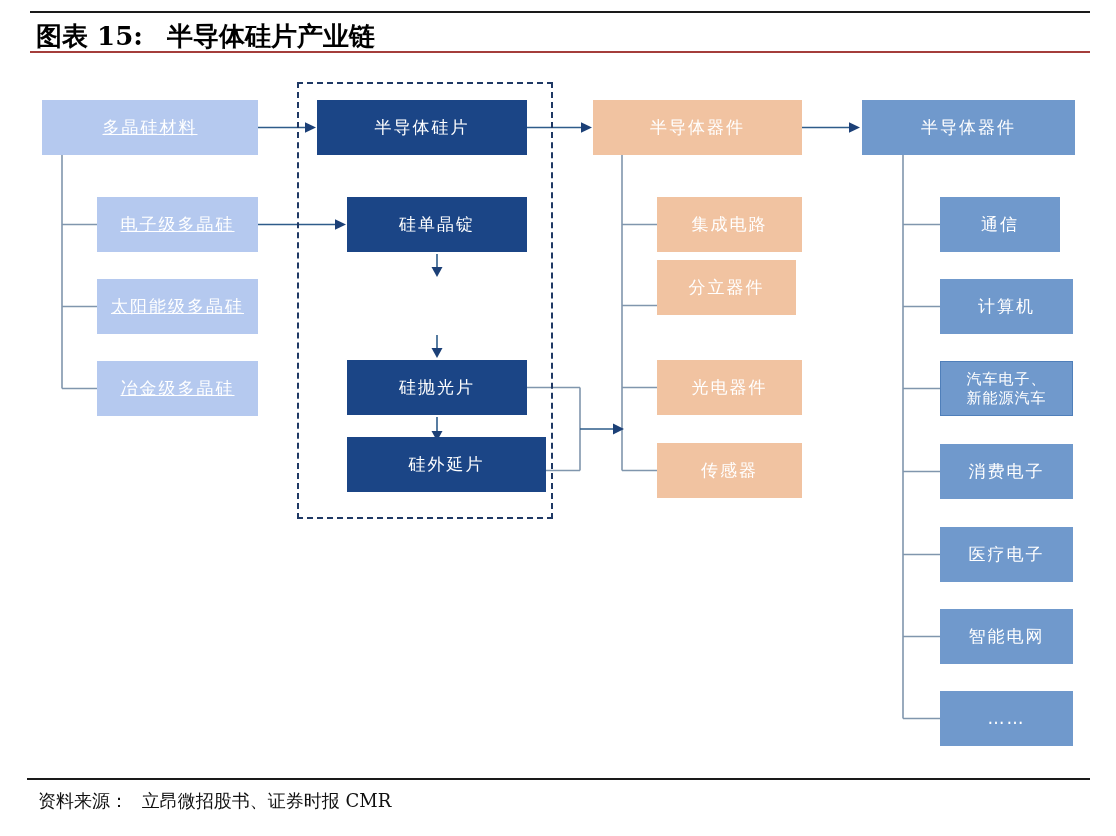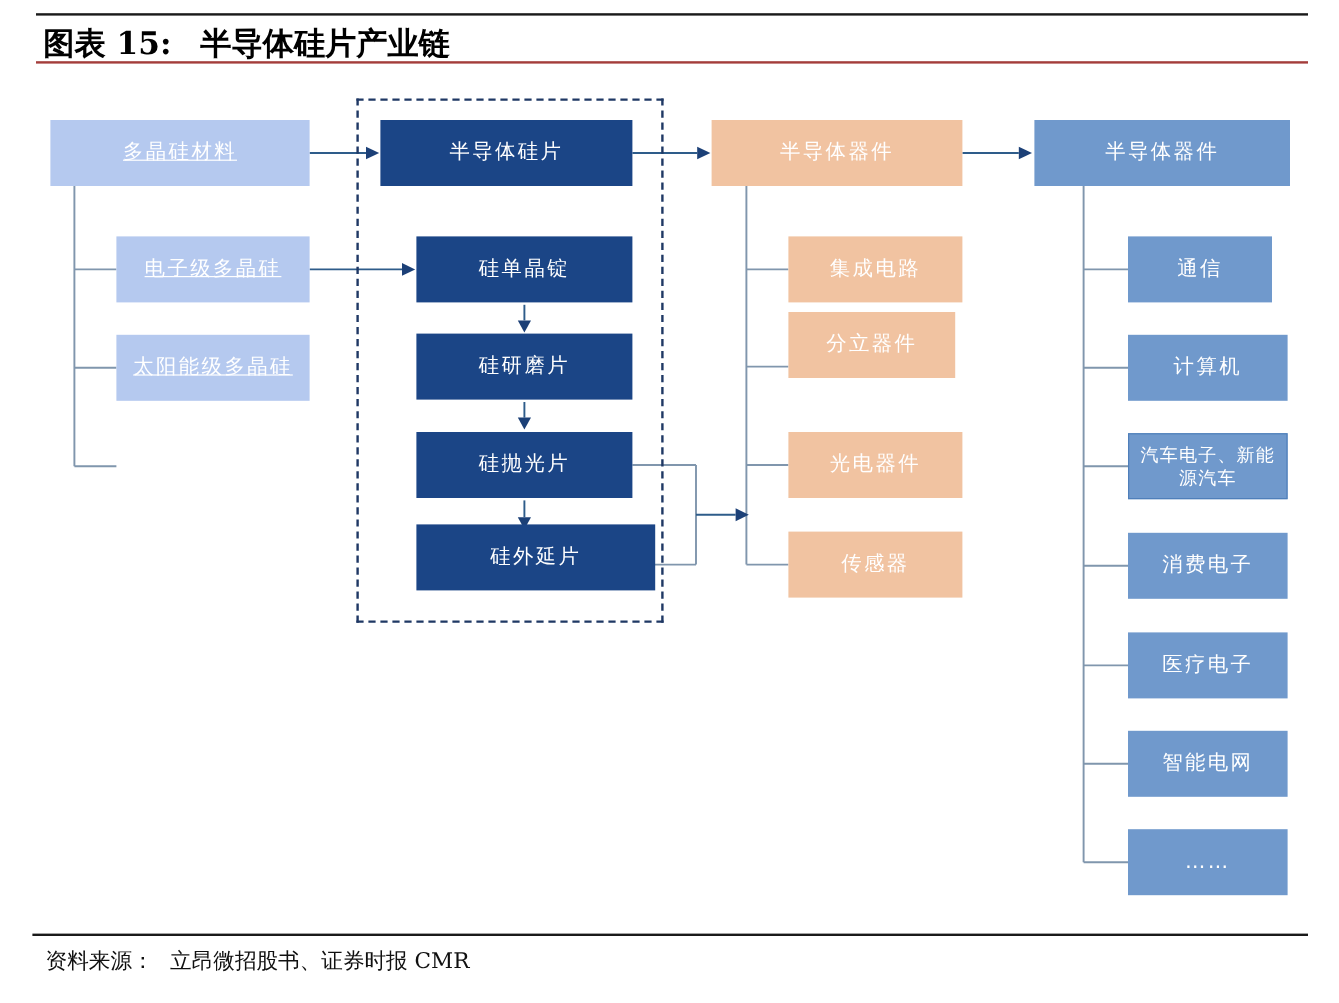--- a/index.html
+++ b/index.html
@@ -23,21 +23,21 @@
   .connectors{position:absolute;left:0;top:0;pointer-events:none;}
   .dashed-frame{position:absolute;left:297px;top:82px;width:256px;height:437px;
                 box-sizing:border-box;border:2px dashed var(--c-dash);}
   .box{position:absolute;display:flex;align-items:center;justify-content:center;
        color:#ffffff;font-size:17px;letter-spacing:2px;text-align:center;line-height:1.25;
        box-sizing:border-box;}
   .light{background:var(--c-light);text-decoration:underline;}
   .navy{background:var(--c-navy);}
   .orange{background:var(--c-orange);}
   .blue{background:var(--c-blue);}
-  .small{font-size:15px;letter-spacing:1px;padding:2px 4px;}
+  .small{font-size:15px;letter-spacing:1px;padding:2px 20px;}
   .outlined{border:1.5px solid #4f7fba;}
 </style>
 </head>
 <body>
 
 <div class="page">
 
   <div class="rule top"></div>
   <div class="fig-title">
     <span>图表 15:</span>
@@ -96,24 +96,24 @@
       <line x1="437" y1="417" x2="437" y2="431" stroke="var(--c-arrow)" stroke-width="1.6"></line>
       <polygon points="437,441 431.5,431 442.5,431" fill="var(--c-head)"></polygon>
     </g>
   </svg>
 
   <div class="dashed-frame"></div>
 
   <div class="box light" style="left:42px;top:100px;width:216px;height:55px">多晶硅材料</div>
   <div class="box light" style="left:97px;top:197px;width:161px;height:55px">电子级多晶硅</div>
   <div class="box light" style="left:97px;top:279px;width:161px;height:55px">太阳能级多晶硅</div>
+  <div class="box light" style="left:97px;top:361px;width:161px;height:55px">冶金级多晶硅</div>
 
   <div class="box navy" style="left:317px;top:100px;width:210px;height:55px">半导体硅片</div>
   <div class="box navy" style="left:347px;top:197px;width:180px;height:55px">硅单晶锭</div>
-  <div class="box navy" style="left:347px;top:278px;width:180px;height:55px">硅研磨片</div>
   <div class="box navy" style="left:347px;top:360px;width:180px;height:55px">硅抛光片</div>
   <div class="box navy" style="left:347px;top:437px;width:199px;height:55px">硅外延片</div>
 
   <div class="box orange" style="left:593px;top:100px;width:209px;height:55px">半导体器件</div>
   <div class="box orange" style="left:657px;top:197px;width:145px;height:55px">集成电路</div>
   <div class="box orange" style="left:657px;top:260px;width:139px;height:55px">分立器件</div>
   <div class="box orange" style="left:657px;top:360px;width:145px;height:55px">光电器件</div>
   <div class="box orange" style="left:657px;top:443px;width:145px;height:55px">传感器</div>
 
   <div class="box blue" style="left:862px;top:100px;width:213px;height:55px">半导体器件</div>

